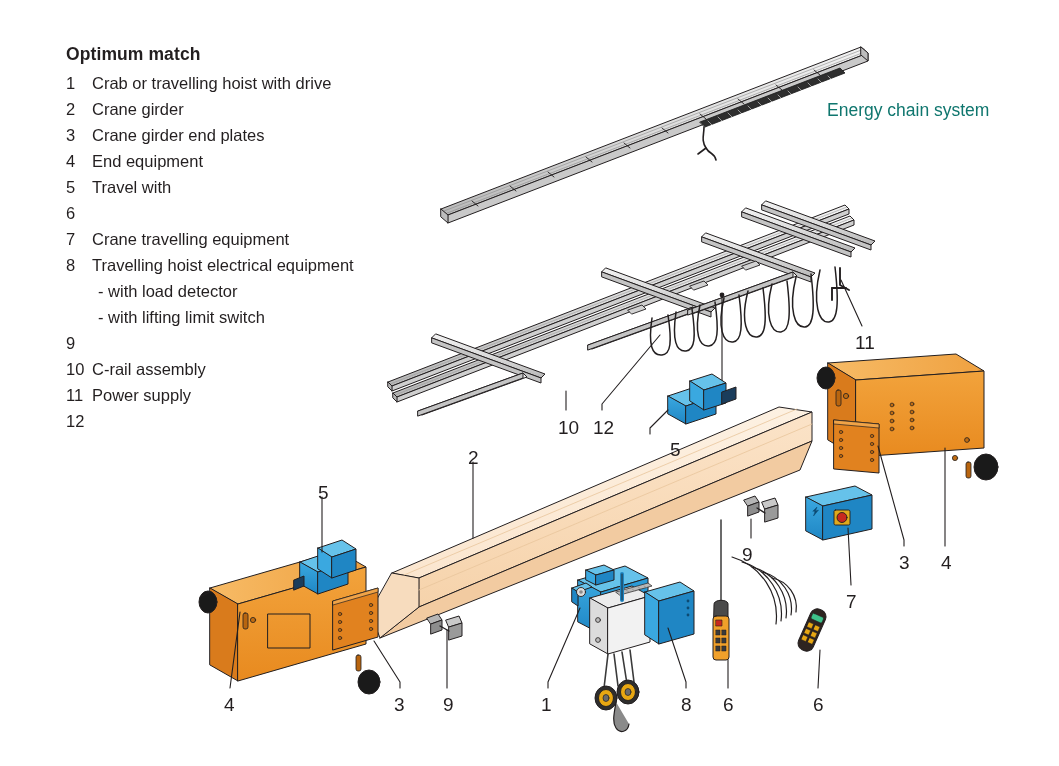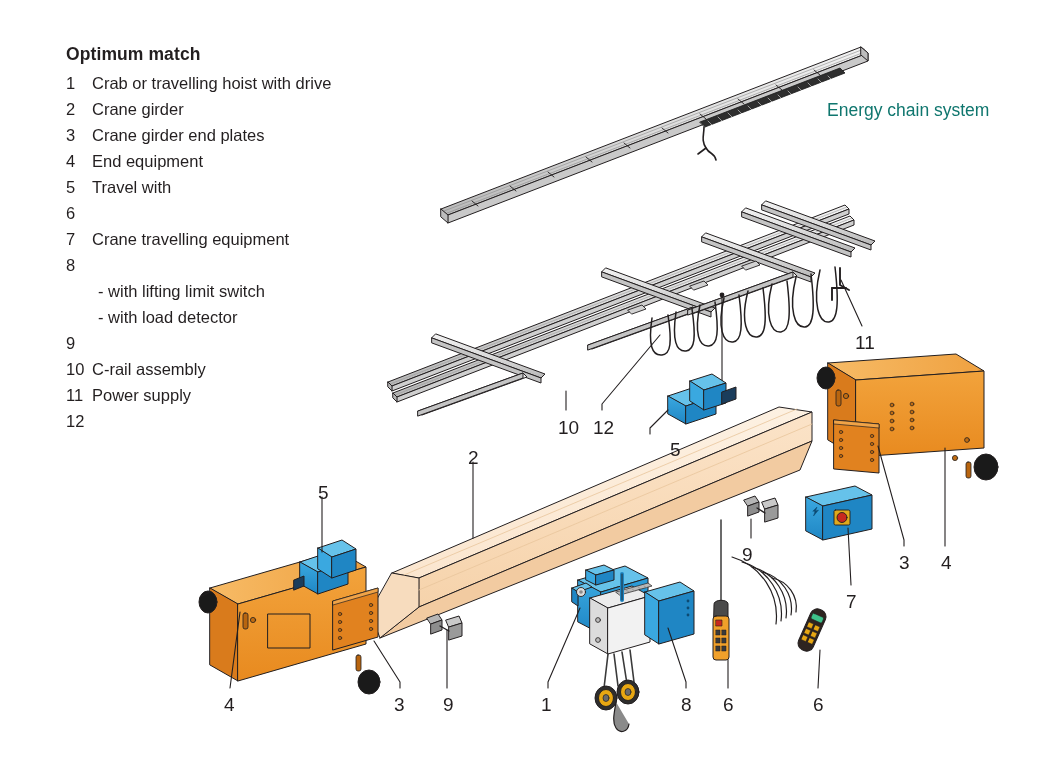--- a/index.html
+++ b/index.html
@@ -99,28 +99,29 @@
         </div>
         <div class="legend-row">
           <span class="legend-num">6</span>
         </div>
         <div class="legend-row">
           <span class="legend-num">7</span>
           <span class="legend-label">Crane travelling equipment</span>
         </div>
         <div class="legend-row">
           <span class="legend-num">8</span>
+          <span class="legend-label">Travelling hoist electrical equipment</span>
+        </div>
+        <div class="legend-row sub">
+          <span class="legend-num"></span>
+          <span class="legend-label">- with load detector</span>
         </div>
         <div class="legend-row sub">
           <span class="legend-num"></span>
           <span class="legend-label">- with lifting limit switch</span>
-        </div>
-        <div class="legend-row sub">
-          <span class="legend-num"></span>
-          <span class="legend-label">- with load detector</span>
         </div>
         <div class="legend-row">
           <span class="legend-num">9</span>
         </div>
         <div class="legend-row">
           <span class="legend-num">10</span>
           <span class="legend-label">C-rail assembly</span>
         </div>
         <div class="legend-row">
           <span class="legend-num">11</span>

